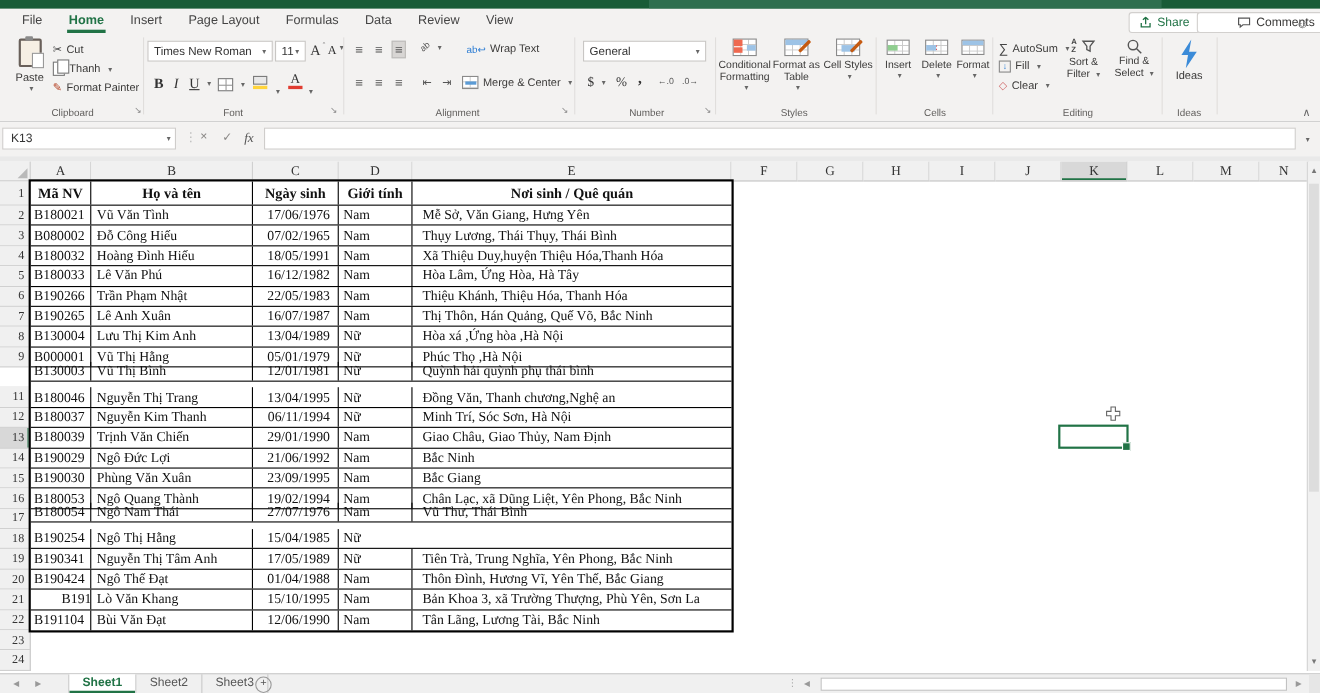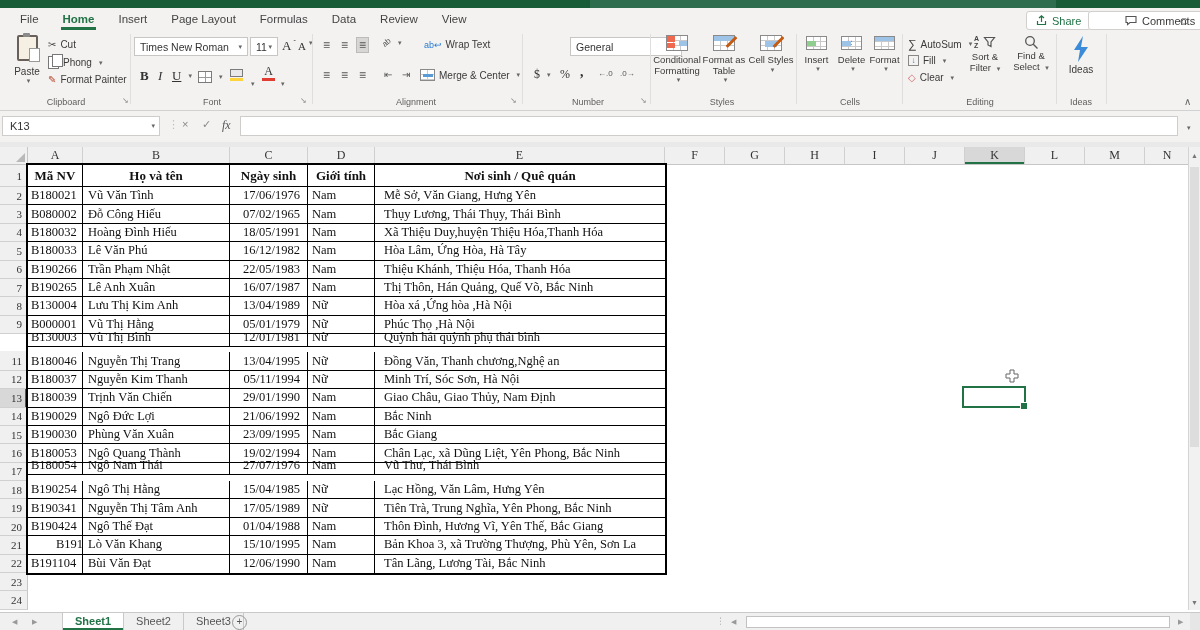--- a/index.html
+++ b/index.html
@@ -155,21 +155,21 @@
       <span class="clipic"></span>
       <span class="itxt" style="margin-top:5px;">Paste</span>
       <span class="dd">▾</span>
     </div>
     <div class="hrow" style="left:48px;top:31px;">
       <span class="scis">✂</span>
       <span class="itxt">Cut</span>
     </div>
     <div class="hrow" style="left:48px;top:48px;">
       <span class="copyic"></span>
-      <span class="itxt">Phong</span>
+      <span class="itxt">Thanh</span>
       <span class="dd">▾</span>
     </div>
     <div class="hrow" style="left:48px;top:66px;">
       <span class="brush">✎</span>
       <span class="itxt">Format Painter</span>
     </div>
     <div class="glabel" style="left:66px;">Clipboard</div>
     <div class="launch" style="left:122px;">↘</div>
     <div class="gdiv" style="left:130px;"></div>
 
@@ -253,21 +253,21 @@
       <span class="gicon" style="width:15px;height:12px;">
           <span class="p" style="left:2px;top:4px;width:10px;height:3px;background:#5b9bd5;"></span>
         </span>
       <span class="itxt">Merge &amp; Center</span>
       <span class="dd">▾</span>
     </div>
     <div class="glabel" style="left:416px;">Alignment</div>
     <div class="launch" style="left:510px;">↘</div>
     <div class="gdiv" style="left:522px;"></div>
 
-    <div class="combo" style="left:530px;top:29px;width:112px;margin-left:40px;">
+    <div class="combo" style="left:530px;top:29px;width:112px;">
       <span>General</span>
         <span class="dd">▾</span>
     </div>
     <div class="hrow" style="left:534px;top:59px;">
         <span class="fbtn" style="font-size:12px;">$</span>
         <span class="dd">▾</span>
       </div>
     <div class="hrow" style="left:560px;top:59px;">
         <span class="fbtn" style="font-size:12px;">%</span>
       </div>
@@ -517,21 +517,21 @@
         <div class="trow" style="top: 187.429px; height: 18.381px;">
           <div class="tc c0" style="width: 55px;">B180046</div>
           <div class="tc c1" style="width: 147px;">Nguyễn Thị Trang</div>
           <div class="tc c2" style="width: 78px;">13/04/1995</div>
           <div class="tc c3" style="width: 67px;">Nữ</div>
           <div class="tc c4" style="width: 290px;">Đồng Văn, Thanh chương,Nghệ an</div>
         </div>
         <div class="trow" style="top: 205.81px; height: 18.381px;">
           <div class="tc c0" style="width: 55px;">B180037</div>
           <div class="tc c1" style="width: 147px;">Nguyễn Kim Thanh</div>
-          <div class="tc c2" style="width: 78px;">05/11/1994</div>
+          <div class="tc c2" style="width: 78px;">06/11/1994</div>
           <div class="tc c3" style="width: 67px;">Nữ</div>
           <div class="tc c4" style="width: 290px;">Minh Trí, Sóc Sơn, Hà Nội</div>
         </div>
         <div class="trow" style="top: 224.191px; height: 18.381px;">
           <div class="tc c0" style="width: 55px;">B180039</div>
           <div class="tc c1" style="width: 147px;">Trịnh Văn Chiến</div>
           <div class="tc c2" style="width: 78px;">29/01/1990</div>
           <div class="tc c3" style="width: 67px;">Nam</div>
           <div class="tc c4" style="width: 290px;">Giao Châu, Giao Thủy, Nam Định</div>
         </div>
@@ -561,21 +561,20 @@
           <div class="tc c1" style="width: 147px;">Ngô Nam Thái</div>
           <div class="tc c2" style="width: 78px;">27/07/1976</div>
           <div class="tc c3" style="width: 67px;">Nam</div>
           <div class="tc c4" style="width: 290px;">Vũ Thư, Thái Bình</div>
         </div>
         <div class="trow" style="top: 316.096px; height: 18.381px;">
           <div class="tc c0" style="width: 55px;">B190254</div>
           <div class="tc c1" style="width: 147px;">Ngô Thị Hằng</div>
           <div class="tc c2" style="width: 78px;">15/04/1985</div>
           <div class="tc c3" style="width: 67px;">Nữ</div>
-          <div class="tc c4" style="width: 290px;">Lạc Hồng, Văn Lâm, Hưng Yên</div>
         </div>
         <div class="trow" style="top: 334.477px; height: 18.381px;">
           <div class="tc c0" style="width: 55px;">B190341</div>
           <div class="tc c1" style="width: 147px;">Nguyễn Thị Tâm Anh</div>
           <div class="tc c2" style="width: 78px;">17/05/1989</div>
           <div class="tc c3" style="width: 67px;">Nữ</div>
           <div class="tc c4" style="width: 290px;">Tiên Trà, Trung Nghĩa, Yên Phong, Bắc Ninh</div>
         </div>
         <div class="trow" style="top: 352.858px; height: 18.381px;">
           <div class="tc c0" style="width: 55px;">B190424</div>

